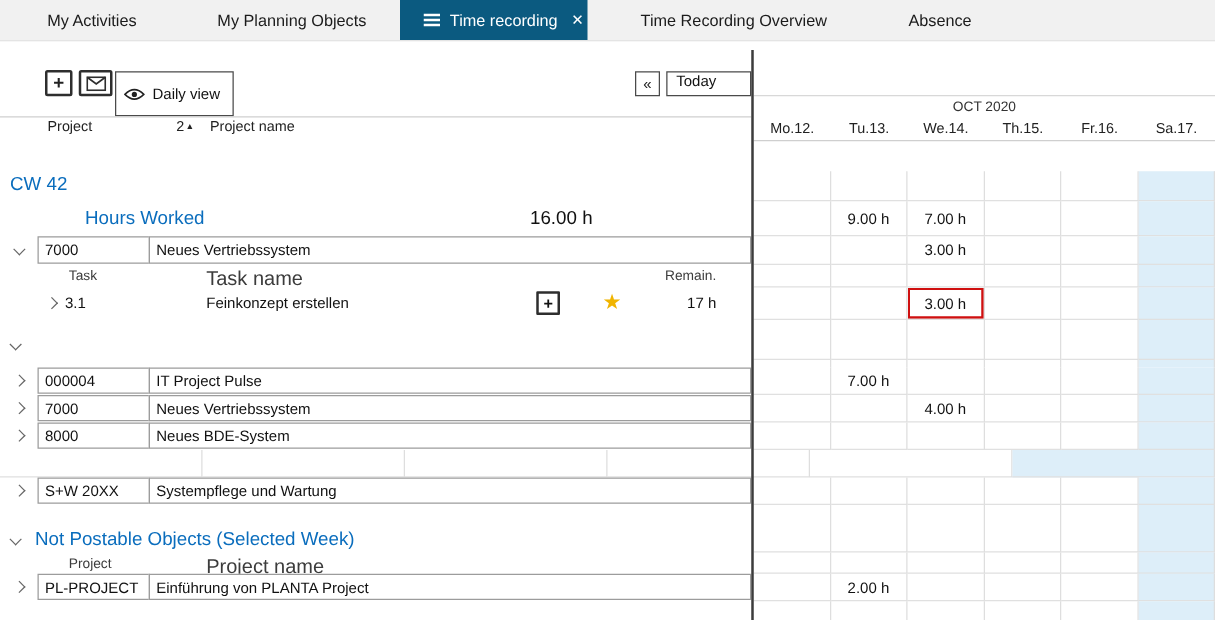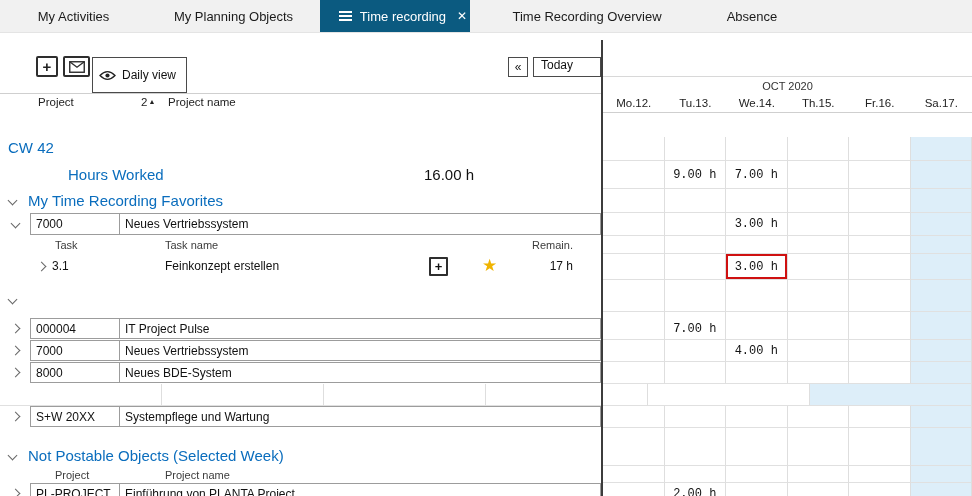--- a/index.html
+++ b/index.html
@@ -56,21 +56,21 @@
   .dh-days { position:absolute; left:603px; right:0; top:94px; height:19px;
              display:flex; border-bottom:1px solid #cfcfcf; }
   .dh-day { flex:1; display:flex; align-items:center; justify-content:center;
             font-size:11.5px; color:#222; }
 
   
   .grid { position:absolute; left:0; top:113px; right:0; bottom:0;
           display:flex; flex-direction:column;margin-top:24px; }
   .row { display:flex; flex:none; }
   .row .left { width:603px; position:relative; flex:none; }
-  .row .cells { flex:1; display:flex;font-family:Liberation Mono, monospace; }
+  .row .cells { flex:1; display:flex; }
   .cell { flex:1; border-right:1px solid #dedede; border-bottom:1px solid #e0e0e0;
           display:flex; align-items:center; justify-content:center;
           font-size:12px; color:#111; }
   .cell.weekend { background:#ddeef9; }
   .cell.hl { box-shadow: inset 0 0 0 2px #cf1010; }
   .nb .cell { border-bottom:none; }
   .r-fill { flex:1; }
 
   .h6{height:6px} .h8{height:8px} .h16{height:16px} .h17{height:17px}
   .h18{height:18px} .h22{height:22px} .h23{height:23px} .h24{height:24px}
@@ -91,21 +91,21 @@
   .chev-proj { position:absolute; left:12px; top:7px; }
   .chev-task { position:absolute; left:38px; top:9px; }
 
   .pcells { position:absolute; left:30px; right:2px; top:0; bottom:1px; display:flex; }
   .pcell { border:1px solid #9c9c9c; background:#fff; display:flex; align-items:center;
            padding:0 5px; font-size:12px; color:#111; }
   .pcell.id { width:90px; flex:none; }
   .pcell.name { flex:1; margin-left:-1px; }
 
   .th-task { position:absolute; left:55px; top:3px; font-size:11px; color:#3c3c3c; }
-  .th-name { position:absolute; left:165px; top:3px; font-size:11px; color:#3c3c3c; }
+  .th-name { position:absolute; left:165px; top:3px; font-size:16px; color:#3c3c3c; }
   .th-remain { position:absolute; right:30px; top:3px; font-size:11px; color:#3c3c3c; }
 
   .task-id { position:absolute; left:52px; top:5px; font-size:12px; }
   .task-name { position:absolute; left:165px; top:5px; font-size:12px; }
   .plus-box { position:absolute; left:429px; top:3px; width:19px; height:19px;
               border:2px solid #2e2e2e; border-radius:1px; background:#fff;
               display:flex; align-items:center; justify-content:center; }
   .plus-box::before { content:"+"; font-size:13px; font-weight:bold; line-height:1; }
   .star { position:absolute; left:482px; top:1px; font-size:17px; color:#f0b400; }
   .star::before { content:"★"; }
@@ -201,34 +201,20 @@
     <div class="cells">
       <div class="cell"></div>
       <div class="cell">9.00 h</div>
       <div class="cell">7.00 h</div>
       <div class="cell"></div>
       <div class="cell"></div>
       <div class="cell weekend"></div>
     </div>
   </div>
 
-  <div class="row h24">
-    <div class="left">
-      <span class="chev down chev-sec"></span>
-      <span class="section-title blue">My Time Recording Favorites</span>
-    </div>
-    <div class="cells">
-      <div class="cell"></div>
-      <div class="cell"></div>
-      <div class="cell"></div>
-      <div class="cell"></div>
-      <div class="cell"></div>
-      <div class="cell weekend"></div>
-    </div>
-  </div>
 
   <div class="row h23">
     <div class="left">
       <span class="chev down chev-proj"></span>
       <div class="pcells">
         <div class="pcell id">7000</div>
         <div class="pcell name">Neues Vertriebssystem</div>
       </div>
     </div>
     <div class="cells">

